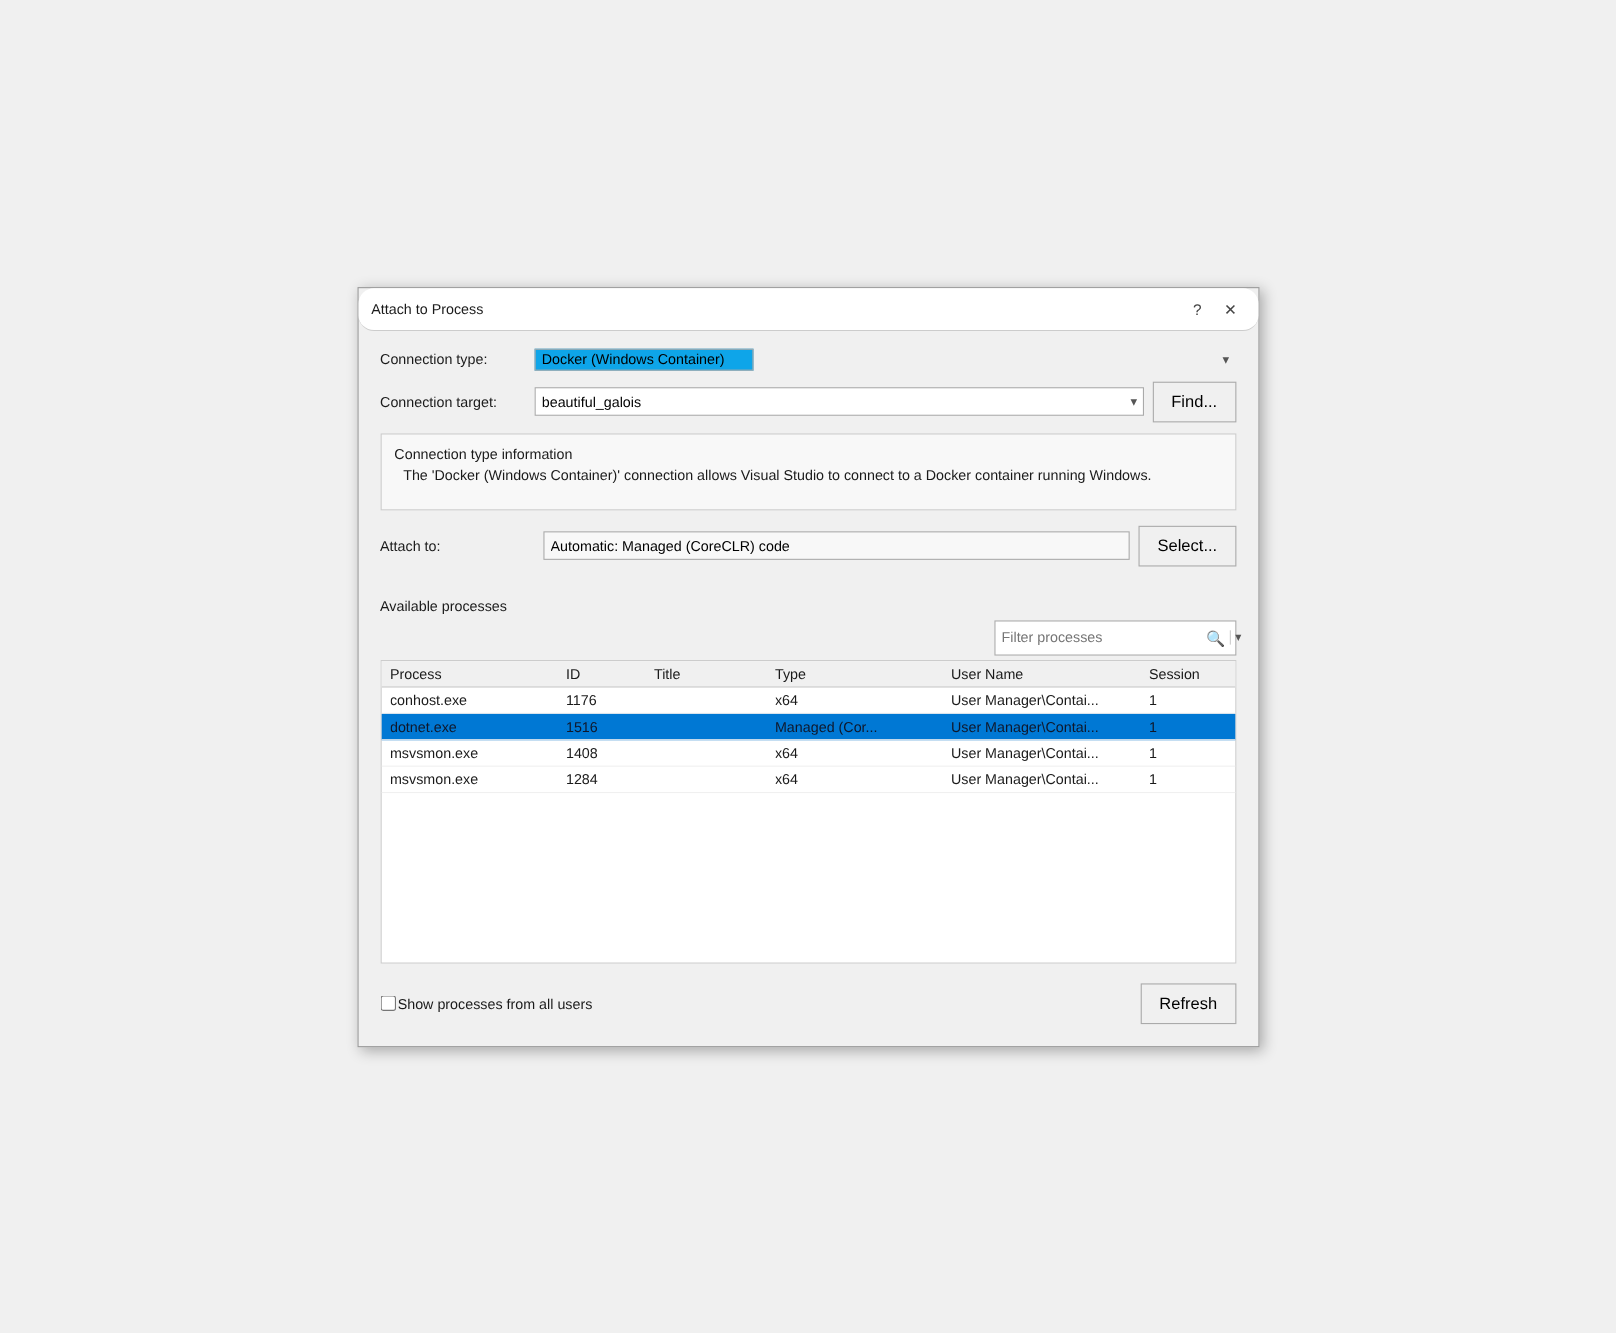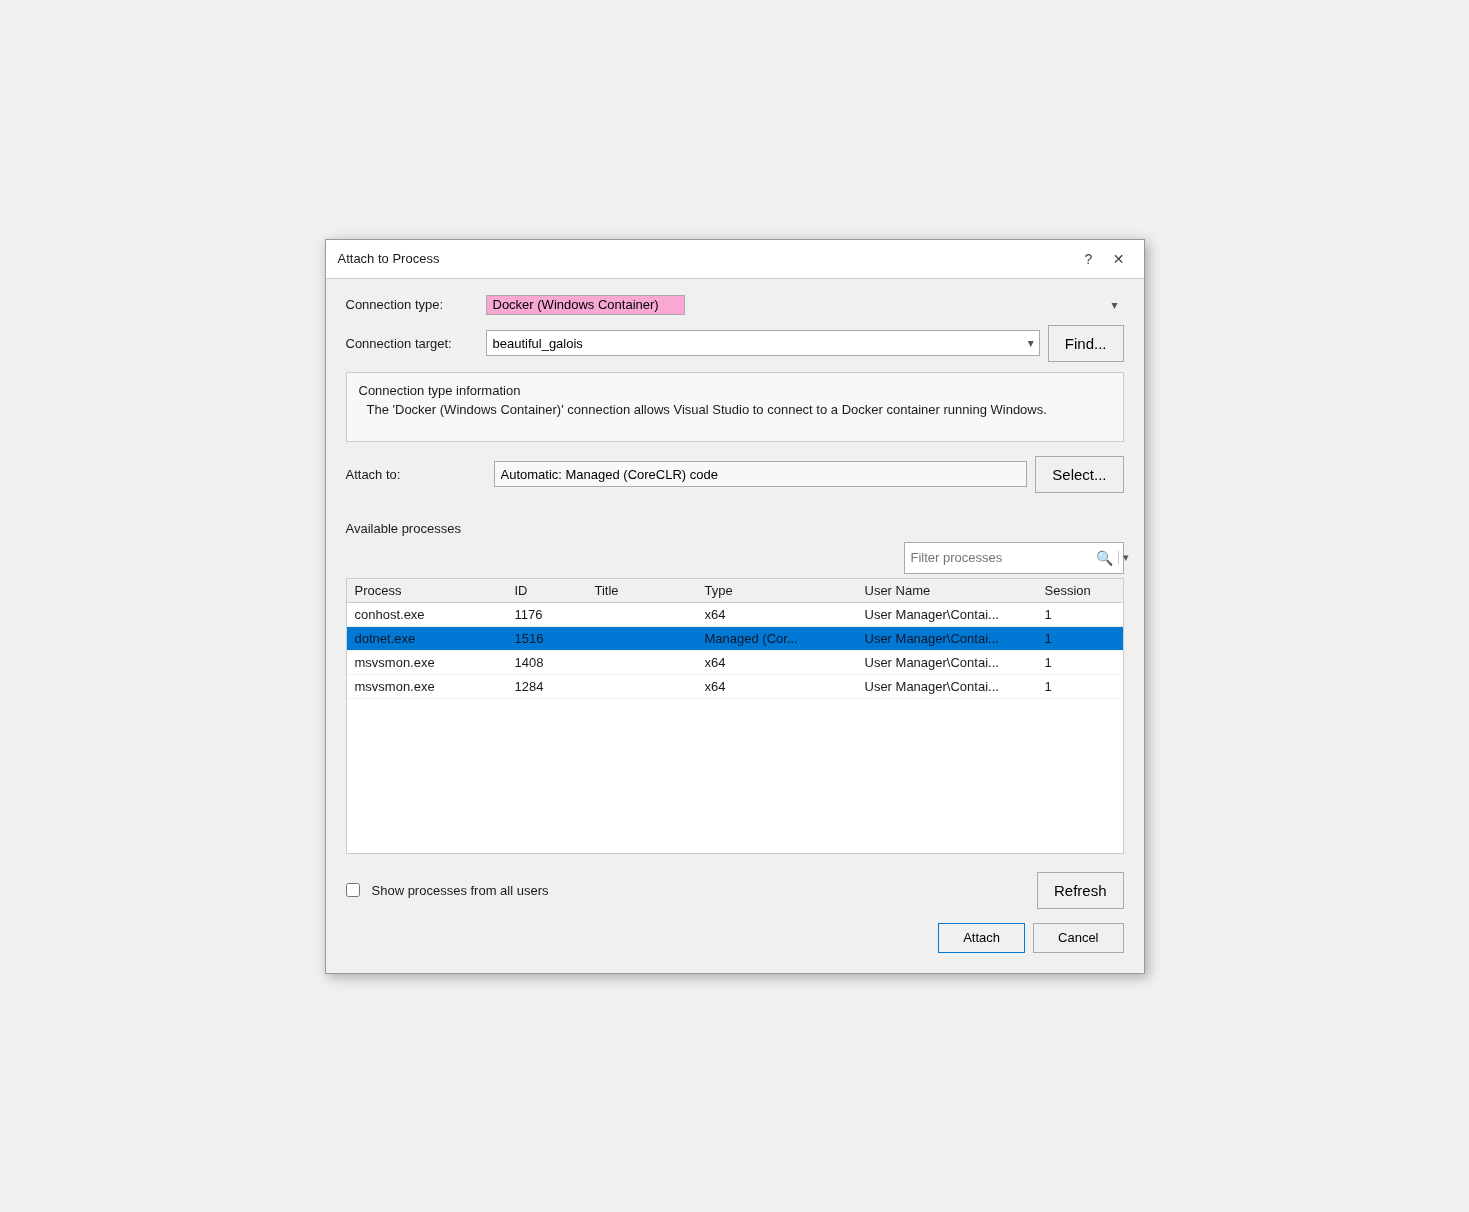--- a/index.html
+++ b/index.html
@@ -19,20 +19,21 @@
       width: 820px;
       box-shadow: 3px 3px 12px rgba(0,0,0,0.3);
     }
     .title-bar {
       background: #fff;
       padding: 8px 12px;
       display: flex;
       align-items: center;
       justify-content: space-between;
       border-bottom: 1px solid #ccc;
+      border-radius: 14px;
     }
     .title-bar-left {
       display: flex;
       align-items: center;
       gap: 8px;
     }
     .title-text {
       font-size: 13px;
       font-weight: normal;
     }
@@ -70,21 +71,21 @@
     .form-control-wrap {
       flex: 1;
       display: flex;
       align-items: center;
       gap: 8px;
     }
     .select-box {
       flex: 1;
       height: 20px;
       border: 1px solid #aaa;
-      background: #f9a8d4;
+      background: #0ea5e9;
       padding: 0 24px 0 6px;
       font-size: 13px;
       appearance: none;
       -webkit-appearance: none;
       position: relative;
       cursor: pointer;
     }
     .select-wrapper {
       flex: 1;
       position: relative;
@@ -239,21 +240,21 @@
     }
     .bottom-bar {
       display: flex;
       align-items: center;
       justify-content: space-between;
       padding: 8px 0 4px 0;
     }
     .checkbox-row {
       display: flex;
       align-items: center;
-      gap: 12px;
+      gap: 2px;
     }
     .checkbox-input {
       width: 14px;
       height: 14px;
       cursor: pointer;
     }
     .action-buttons {
       display: flex;
       justify-content: flex-end;
       gap: 8px;
@@ -379,19 +380,15 @@
     </div>
 
     <div class="bottom-bar">
       <div class="checkbox-row">
         <input type="checkbox" class="checkbox-input" style="">
         <span>Show processes from all users</span>
       </div>
       <button class="btn">Refresh</button>
     </div>
 
-    <div class="action-buttons">
-      <button class="btn-action attach">Attach</button>
-      <button class="btn-action">Cancel</button>
-    </div>
 
   </div>
 </div>
 
 </body></html>

